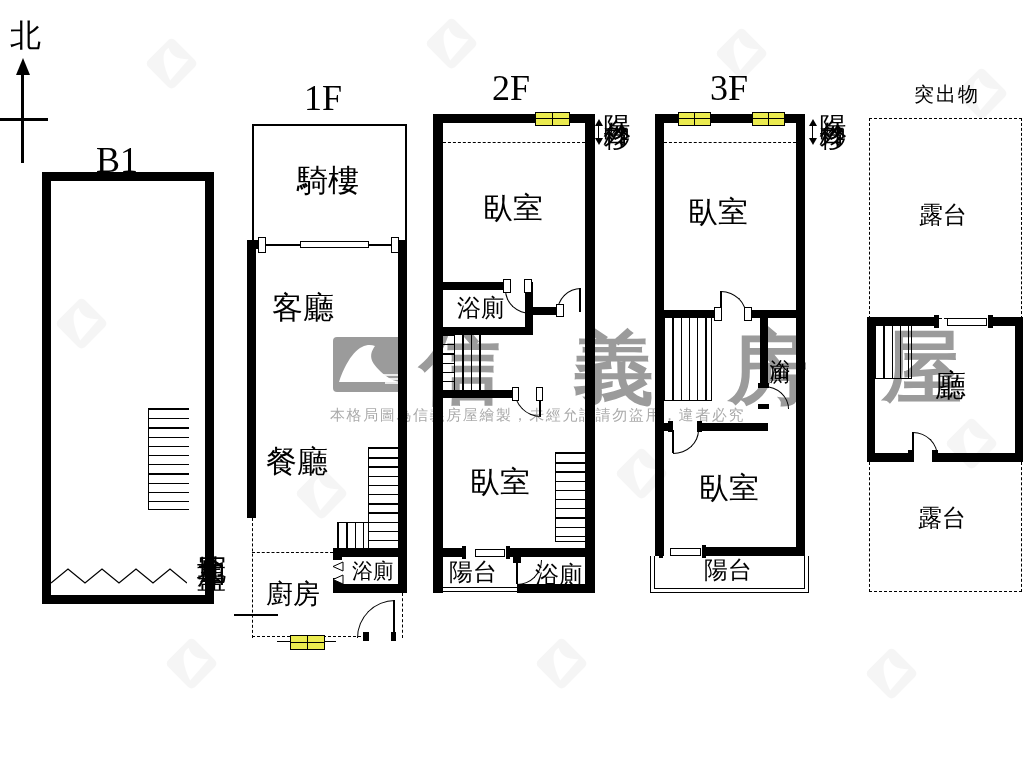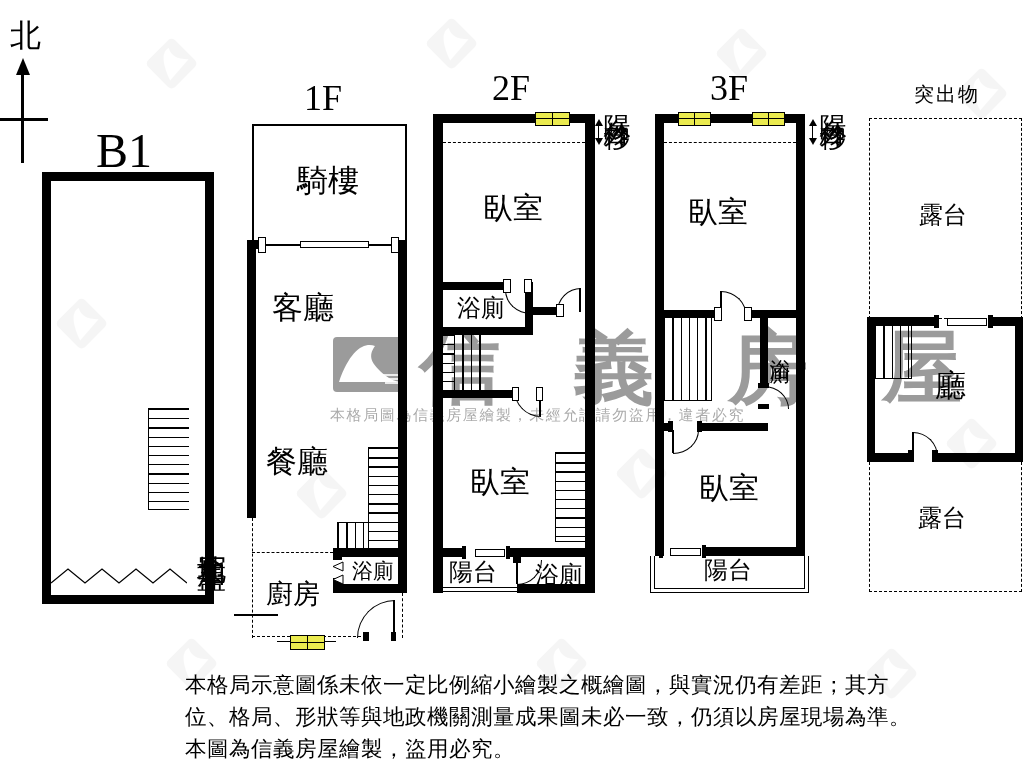--- a/index.html
+++ b/index.html
@@ -98,21 +98,21 @@
     </svg>
   </div>
   <div class="wm label" style="left:420px;top:326px;font-size:80px;letter-spacing:74px;color:#9b9b9b;font-weight:600">信義房屋</div>
   <div class="wm label" style="left:330px;top:407px;font-size:15px;letter-spacing:1.6px;color:#ababab;font-family:'Liberation Sans',sans-serif">本格局圖為信義房屋繪製，未經允許請勿盜用，違者必究</div>
 
   <div class="label" style="left:10px;top:20px;font-size:31px">北</div>
   <div class="tri bigup" style="left:16px;top:58px"></div>
   <div class="thin" style="left:21px;top:73px;width:3px;height:90px"></div>
   <div class="thin" style="left:0px;top:118px;width:48px;height:3px"></div>
 
-  <div class="label" style="left:96px;top:126px;font-size:48px">B1</div>
+  <div class="label" style="left:96px;top:142px;font-size:36px">B1</div>
   <div class="abs" style="left:42px;top:172px;width:154px;height:414px;border:9px solid #000;z-index:3"></div>
   <div class="st h" style="left:148px;top:408px;width:40px;height:100px;border:1.2px solid #000;border-right:none"></div>
   <div class="zz" style="left:51px;top:566px">
     <svg width="136" height="20">
         <polyline points="0,17 17,3 34,17 51,3 68,17 85,3 102,17 119,3 136,17" fill="none" stroke="#000" stroke-width="1.3"></polyline>
       </svg>
   </div>
   <div class="vlabel" style="left:197px;top:528px;font-size:29px;letter-spacing:4px">空地加蓋</div>
   <div class="thin" style="left:234px;top:614px;width:44px;height:1.6px"></div>
 
@@ -267,17 +267,14 @@
   <div class="label" style="left:935px;top:370px;font-size:31px">廳</div>
   <div class="wall" style="left:867px;top:453px;width:43px;height:9px"></div>
   <div class="wall" style="left:937px;top:453px;width:86px;height:9px"></div>
   <div class="leaf" style="left:912px;top:432px;width:2px;height:25px"></div>
   <div class="arc tr" style="left:913px;top:432px;width:24px;height:24px"></div>
   <div class="jb" style="left:908px;top:450px;width:6px;height:12px"></div>
   <div class="jb" style="left:932px;top:450px;width:6px;height:12px"></div>
   <div class="dash-box" style="left:869px;top:462px;width:151px;height:129px;border-top:none"></div>
   <div class="label" style="left:918px;top:506px;font-size:24px">露台</div>
 
-  <div class="label" style="left:185px;top:674px;font-size:21.5px;letter-spacing:.5px">本格局示意圖係未依一定比例縮小繪製之概繪圖，與實況仍有差距；其方</div>
-  <div class="label" style="left:185px;top:706px;font-size:21.5px;letter-spacing:.5px">位、格局、形狀等與地政機關測量成果圖未必一致，仍須以房屋現場為準。</div>
-  <div class="label" style="left:185px;top:738px;font-size:21.5px;letter-spacing:.5px">本圖為信義房屋繪製，盜用必究。</div>
 
 </div>
 
 </body></html>

